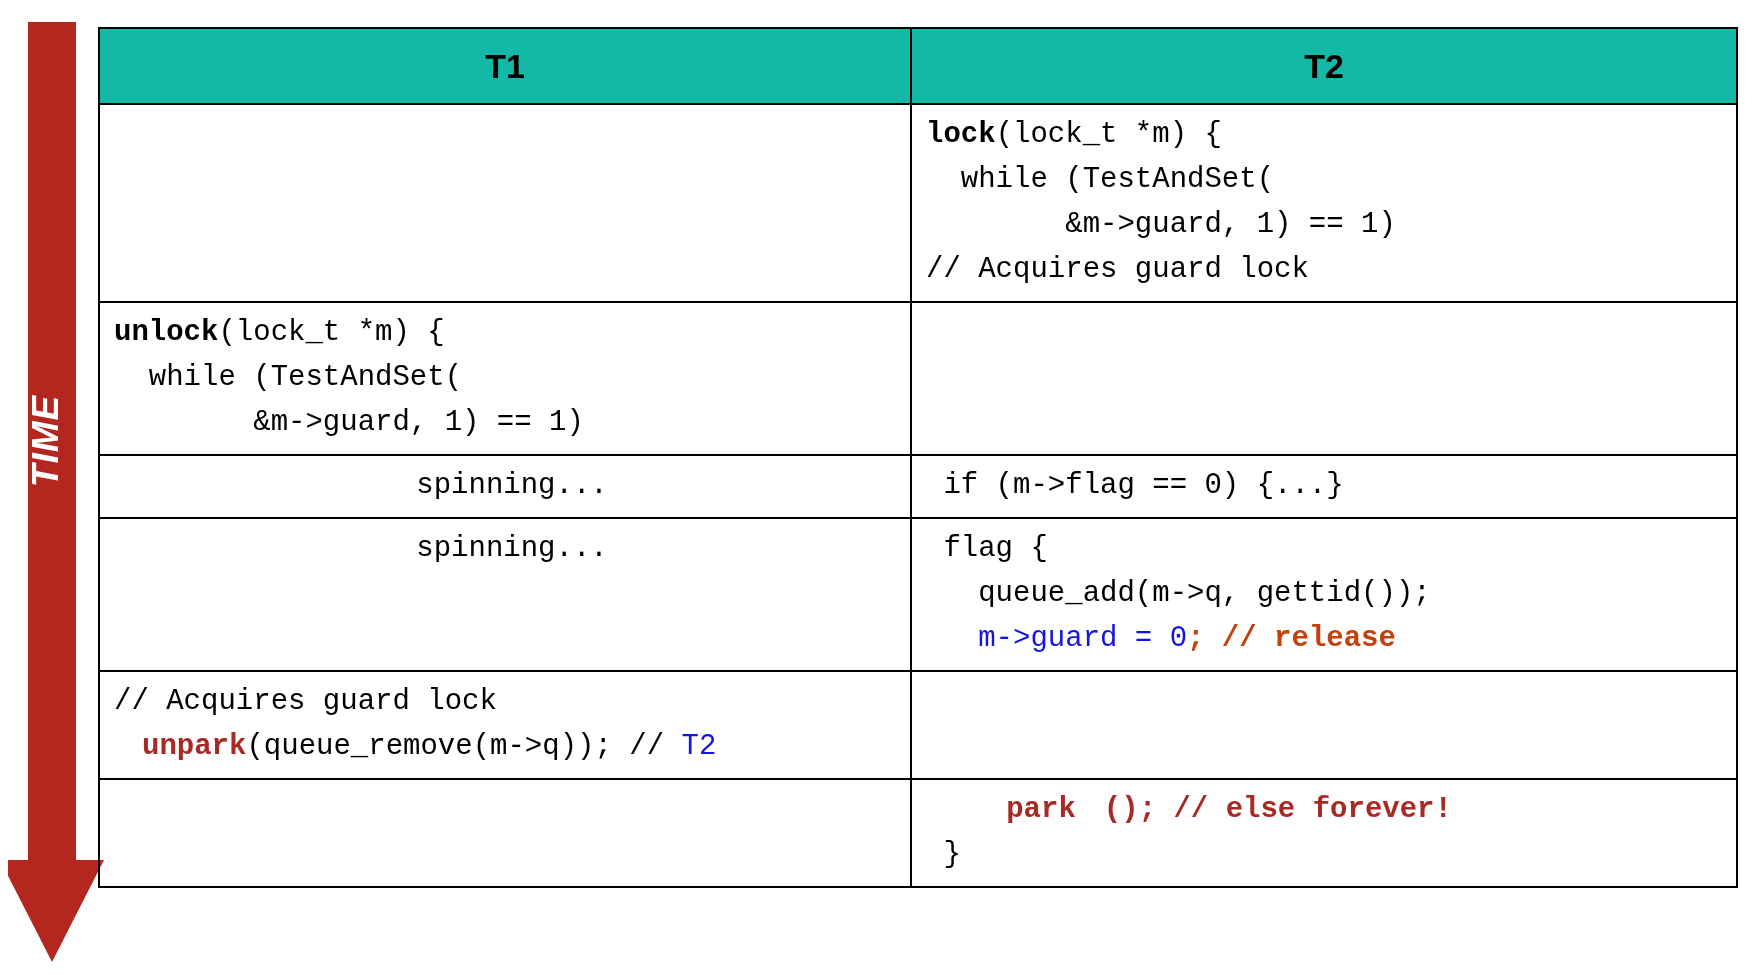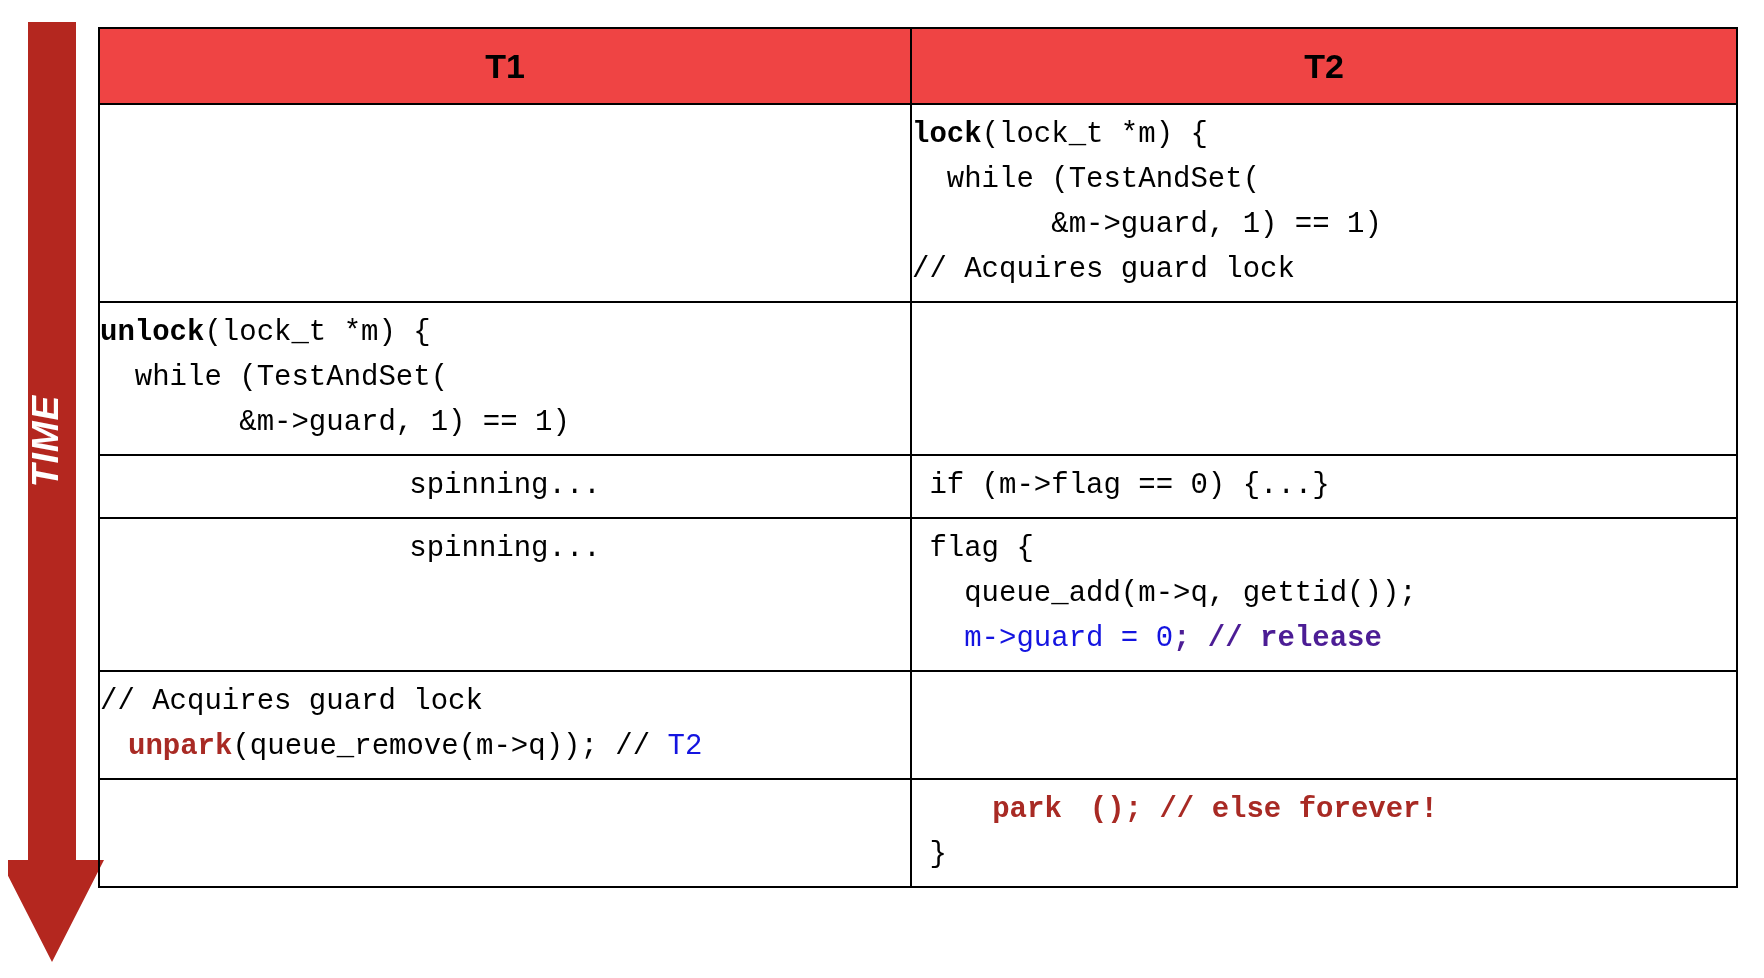--- a/index.html
+++ b/index.html
@@ -53,47 +53,47 @@
     width: 1640px;
     border-collapse: collapse;
     table-layout: fixed;
   }
   .grid td, .grid th {
     border: 2px solid #000000;
     padding: 0;
     vertical-align: top;
   }
   .grid th {
-    background: #ef4444;
+    background: #14b8a6;
     text-align: center;
     font-family: "Liberation Sans", sans-serif;
     font-weight: bold;
     font-size: 34px;
     height: 74px;
     vertical-align: middle;
   }
   col.c1 { width: 812px; }
   col.c2 { width: 826px; }
 
   .code {
     font-family: "Liberation Mono", "DejaVu Sans Mono", monospace;
     font-size: 29px;
     line-height: 45px;
     color: #000000;
     white-space: pre;
-    padding: 7px 0 9px 0;
+    padding: 7px 0 9px 14px;
     letter-spacing: 0px;
     border-radius: 17px;
   }
   .code.empty { min-height: 45px; }
 
   .kw   { font-weight: bold; color: #000000; }
   .red  { font-weight: bold; color: #a82a24; margin-left: 28px; }
   .blue { font-weight: normal; color: #1414e0; }
-  .bold { font-weight: bold; color: #4c1d95; }
+  .bold { font-weight: bold; color: #c2410c; }
 </style>
 </head>
 <body>
 
 <div id="stage">
 
   <div class="time-arrow">
     <svg width="96" height="940" viewBox="0 0 96 940" xmlns="http://www.w3.org/2000/svg">
       <polygon points="20,0 68,0 68,838 96,838 44,940 -8,838 20,838" fill="#b4271f"></polygon>
     </svg>

